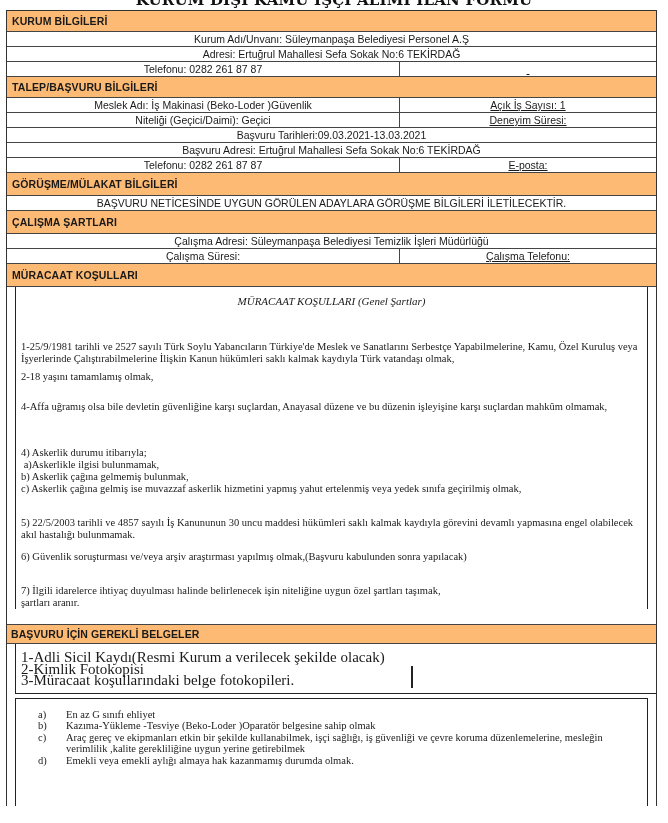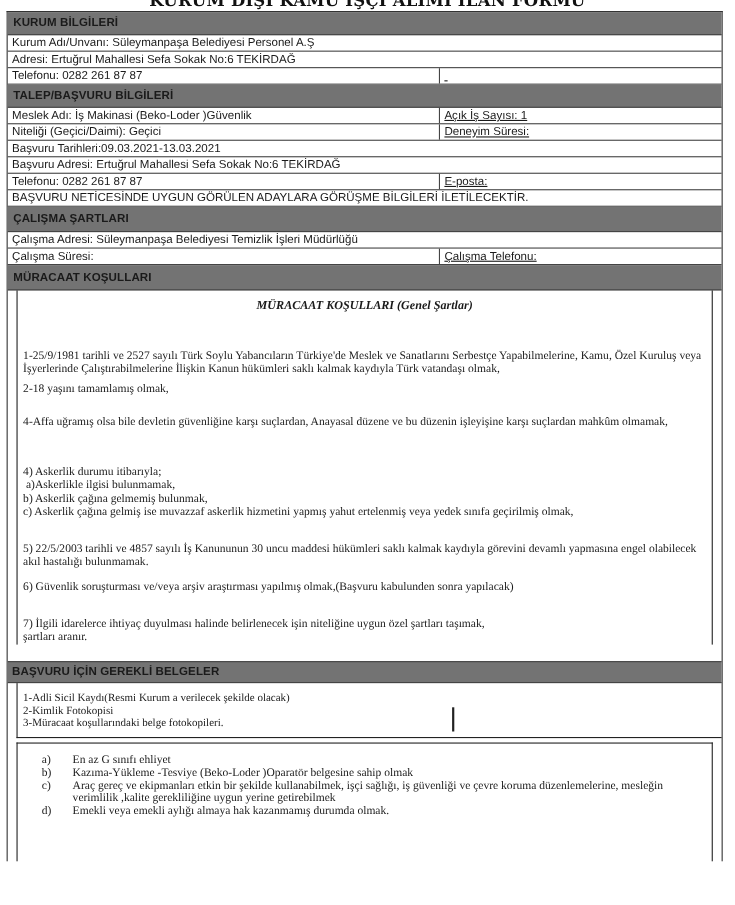--- a/index.html
+++ b/index.html
@@ -2,34 +2,34 @@
 <html><head>
 <meta charset="utf-8">
 <style>
   html, body { margin: 0; padding: 0; background: #ffffff; }
   body { width: 668px; height: 823px; overflow: hidden; position: relative; font-family: "Liberation Sans", sans-serif; color: #1a1a1a; }
   .title {
     position: absolute; left: 0; top: -9px; width: 668px; text-align: center;
     font-family: "DejaVu Serif", serif; font-weight: bold; font-size: 15px; letter-spacing: 0.2px; color: #111;
   }
   .form { position: absolute; left: 6px; top: 10px; width: 649px; border-left: 1px solid #333; border-right: 1px solid #333; border-top: 1px solid #333; }
-  .row { display: flex; border-bottom: 1px solid #444; font-family: "Liberation Sans", sans-serif; font-size: 10.5px; line-height: 12px; }
+  .row { display: flex; border-bottom: 1px solid #444; font-family: "Liberation Sans", sans-serif; font-size: 10.5px; line-height: 12px; text-align: center; }
   .row .cell { padding: 1px 4px; white-space: nowrap; overflow: hidden; }
   .row .left { width: 384px; border-right: 1px solid #444; }
   .row .right { flex: 1; text-decoration: underline; }
   .row .full { flex: 1; }
-  .hdr { background: #737373; font-weight: bold; font-size: 10.5px; padding: 4px 5px; border-bottom: 1px solid #444; letter-spacing: 0.1px; }
+  .hdr { background: #fdba74; font-weight: bold; font-size: 10.5px; padding: 4px 5px; border-bottom: 1px solid #444; letter-spacing: 0.1px; }
   .hdr.tall { padding: 5px 5px; }
   .box {
     margin: 0 8px 0 8px; border-left: 1.5px solid #222; border-right: 1.5px solid #222;
     font-family: "Liberation Serif", serif; font-size: 10.5px; line-height: 12px; padding: 0 5px;
   }
   .box p { margin: 0; }
-  .box .ctitle { text-align: center; font-style: italic; font-weight: bold; padding-top: 8px; font-size: 11px; }
-  .docs { margin: 0 0 0 8px; border-left: 1.5px solid #222; font-family: "Liberation Serif", serif; font-size: 10px; line-height: 11.5px; padding: 8px 5px 6px 5px; position: relative; border-bottom: 1.5px solid #222; }
+  .box .ctitle { text-align: center; font-style: italic; font-weight: normal; padding-top: 8px; font-size: 11px; }
+  .docs { margin: 0 0 0 8px; border-left: 1.5px solid #222; font-family: "Liberation Serif", serif; font-size: 15px; line-height: 11.5px; padding: 8px 5px 6px 5px; position: relative; border-bottom: 1.5px solid #222; }
   .docs .vbar { position: absolute; left: 395px; top: 22px; width: 1.5px; height: 22px; background: #222; }
   .req { margin: 4px 8px 0 8px; border-left: 1.5px solid #222; border-right: 1.5px solid #222; border-top: 1.5px solid #222; font-family: "Liberation Serif", serif; font-size: 10.5px; line-height: 11.5px; padding: 10px 5px 40px 22px; }
   .req .li { display: flex; }
   .req .lbl { width: 28px; flex: none; }
   .req .txt { flex: 1; }
 </style>
 </head>
 <body>
 
 <div class="title">KURUM DIŞI KAMU İŞÇİ ALIMI İLAN FORMU</div>
@@ -61,20 +61,21 @@
       <div class="cell full">Başvuru Tarihleri:09.03.2021-13.03.2021</div>
     </div>
   <div class="row">
       <div class="cell full">Başvuru Adresi: Ertuğrul Mahallesi Sefa Sokak No:6  TEKİRDAĞ</div>
     </div>
   <div class="row">
     <div class="cell left">Telefonu: 0282 261 87 87</div>
     <div class="cell right">E-posta:</div>
   </div>
 
+  <div class="hdr tall">GÖRÜŞME/MÜLAKAT BİLGİLERİ</div>
   <div class="row">
       <div class="cell full">BAŞVURU NETİCESİNDE UYGUN GÖRÜLEN ADAYLARA GÖRÜŞME BİLGİLERİ İLETİLECEKTİR.</div>
     </div>
 
   <div class="hdr tall">ÇALIŞMA ŞARTLARI</div>
   <div class="row">
       <div class="cell full">Çalışma Adresi: Süleymanpaşa Belediyesi Temizlik  İşleri   Müdürlüğü</div>
     </div>
   <div class="row">
     <div class="cell left">Çalışma Süresi:</div>

